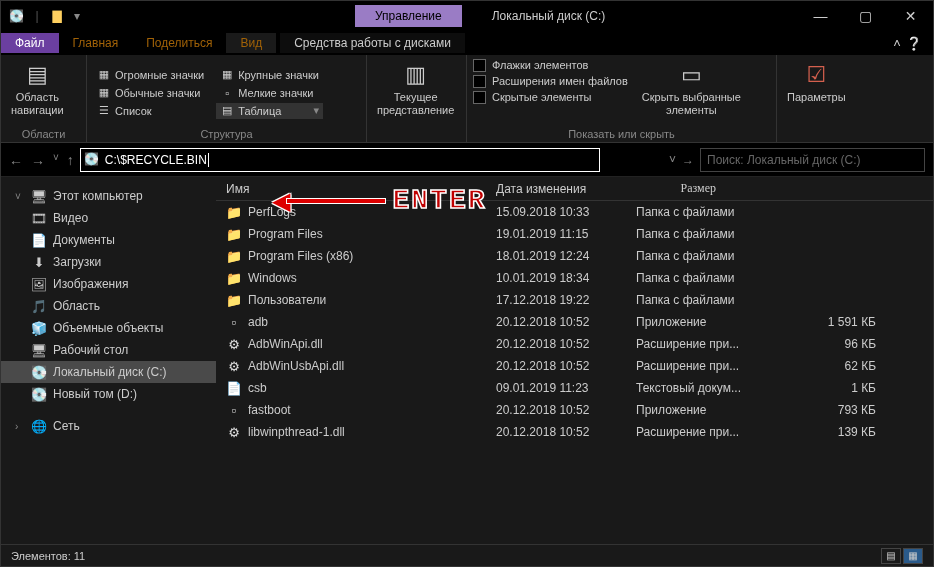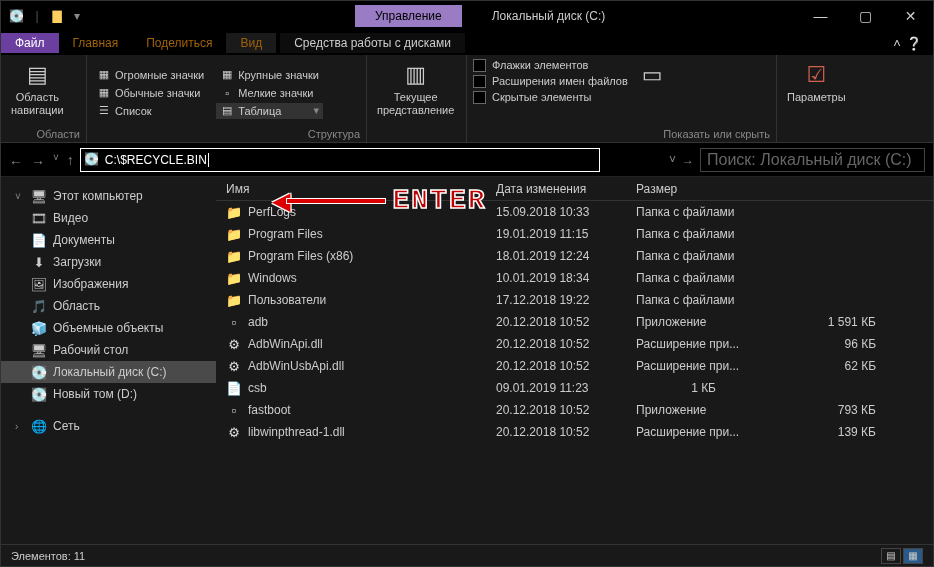--- a/index.html
+++ b/index.html
@@ -18,54 +18,54 @@
 .menu-tab { padding: 3px 14px; color: #a16207; font-size: 12px; cursor: pointer; }
 .menu-tab.file { background: #6b3fa0; color: #ffffff; }
 .menu-tab.active { background: #1a1a1a; }
 .menu-tab.context { background: #0d0d0d; color: #ccc; margin-left: 4px; }
 .help-icons { margin-left: auto; display: flex; gap: 6px; padding-right: 10px; color: #ccc; font-size: 13px; }
 .help-blue { color: #0078d4; }
 
 .ribbon { height: 88px; background: #191919; display: flex; border-bottom: 1px solid #333; }
 .ribbon-group { border-right: 1px solid #333; padding: 4px 6px 2px 6px; display: flex; flex-direction: column; }
 .ribbon-group-body { flex: 1; display: flex; align-items: flex-start; gap: 4px; }
-.ribbon-group-label { color: #888; font-size: 11px; text-align: right; padding-top: 2px; }
+.ribbon-group-label { color: #888; font-size: 11px; text-align: center; padding-top: 2px; }
 .big-btn { display: flex; flex-direction: column; align-items: center; justify-content: center; color: #ccc; font-size: 11px; padding: 2px 4px; gap: 2px; text-align: center; line-height: 1.2; }
 .big-btn .icn { font-size: 22px; height: 28px; display: flex; align-items: center; }
 .layout-grid { display: grid; grid-template-columns: auto auto; gap: 2px 8px; font-size: 11px; color: #ccc; }
 .layout-item { display: flex; align-items: center; gap: 4px; padding: 1px 4px; }
 .layout-item.sel { background: #333; }
 .layout-icn { width: 14px; height: 14px; display: inline-flex; align-items: center; justify-content: center; font-size: 11px; }
 .check-list { display: flex; flex-direction: column; gap: 3px; font-size: 11px; color: #ccc; }
 .check-item { display: flex; align-items: flex-start; gap: 6px; }
 .check-box { width: 13px; height: 13px; border: 1px solid #666; background: #000; }
 
 .nav-bar { height: 34px; background: #000; display: flex; align-items: center; gap: 6px; padding: 0 8px; border-bottom: 1px solid #222; }
 .nav-arrows { display: flex; gap: 8px; color: #888; font-size: 14px; }
 .addr-box { flex: 1; max-width: 520px; height: 24px; background: #000; border: 1px solid #fff; display: flex; align-items: center; padding: 0 4px; position: relative; }
 .addr-icon { width: 16px; height: 16px; margin-right: 4px; color: #ccc; font-size: 12px; }
 .addr-text { color: #fff; font-size: 12px; }
 .addr-caret { width: 1px; height: 14px; background: #fff; margin-left: 1px; }
 .addr-tail { margin-left: auto; display: flex; gap: 6px; color: #888; font-size: 12px; align-items: center; }
-.search-box { width: 225px; height: 24px; border: 1px solid #444; background: #000; color: #666; font-size: 16px; padding: 0 6px; display: flex; align-items: center; }
+.search-box { width: 225px; height: 24px; border: 1px solid #444; background: #000; color: #666; font-size: 12px; padding: 0 6px; display: flex; align-items: center; }
 
 .content { flex: 1; display: flex; overflow: hidden; }
 .sidebar { width: 215px; background: #191919; padding: 8px 0; overflow-y: auto; }
 .tree-item { display: flex; align-items: center; gap: 6px; padding: 3px 8px 3px 30px; color: #ccc; font-size: 12px; cursor: pointer; }
 .tree-item.root { padding-left: 14px; }
 .tree-item.sel { background: #4a4a4a; }
 .tree-icn { width: 16px; height: 16px; display: flex; align-items: center; justify-content: center; font-size: 13px; }
 .tree-arrow { width: 10px; color: #888; font-size: 10px; }
 
 .main { flex: 1; background: #191919; display: flex; flex-direction: column; }
 .col-headers { height: 24px; display: flex; align-items: center; border-bottom: 1px solid #333; color: #ccc; font-size: 12px; padding-left: 10px; }
 .ch-name { width: 270px; }
 .ch-date { width: 140px; }
 .ch-type { width: 160px; }
-.ch-size { width: 100px; padding-right: 20px; }
+.ch-size { width: 100px; text-align: right; padding-right: 20px; font-family: Liberation Serif, serif; }
 .file-list { flex: 1; overflow-y: auto; }
 .file-row { height: 22px; display: flex; align-items: center; color: #ccc; font-size: 12px; padding-left: 10px; }
 .fc-name { width: 270px; display: flex; align-items: center; gap: 6px; }
 .fc-date { width: 140px; }
 .fc-type { width: 160px; white-space: nowrap; overflow: hidden; text-overflow: ellipsis; }
 .fc-size { width: 100px; text-align: right; padding-right: 20px; }
 .f-icn { width: 16px; height: 16px; display: flex; align-items: center; justify-content: center; font-size: 13px; }
 .folder-icn { color: #ffd060; }
 .file-icn { color: #ddd; }
 
@@ -175,20 +175,22 @@
               <span class="check-box"></span>
               <span>Расширения имен файлов</span>
             </div>
           <div class="check-item">
               <span class="check-box"></span>
               <span>Скрытые элементы</span>
             </div>
         </div>
         <div class="big-btn">
             <span class="icn">▭</span>
+            <span style="white-space:pre-line">Скрыть выбранные
+элементы</span>
           </div>
       </div>
       <div class="ribbon-group-label">Показать или скрыть</div>
     </div>
     <div class="ribbon-group" style="width:90px;border-right:none">
       <div class="ribbon-group-body">
           <div class="big-btn">
             <span class="icn" style="color:#d4604e">☑</span>
             <span>Параметры</span>
           </div>
@@ -348,20 +350,21 @@
             <div class="fc-date">20.12.2018 10:52</div>
             <div class="fc-type">Расширение при...</div>
             <div class="fc-size">62 КБ</div>
           </div>
           <div class="file-row">
             <div class="fc-name">
               <span class="f-icn file-icn">📄</span>
               <span>csb</span>
             </div>
             <div class="fc-date">09.01.2019 11:23</div>
+            <div class="fc-type">Текстовый докум...</div>
             <div class="fc-size">1 КБ</div>
           </div>
           <div class="file-row">
             <div class="fc-name">
               <span class="f-icn file-icn">▫</span>
               <span>fastboot</span>
             </div>
             <div class="fc-date">20.12.2018 10:52</div>
             <div class="fc-type">Приложение</div>
             <div class="fc-size">793 КБ</div>

